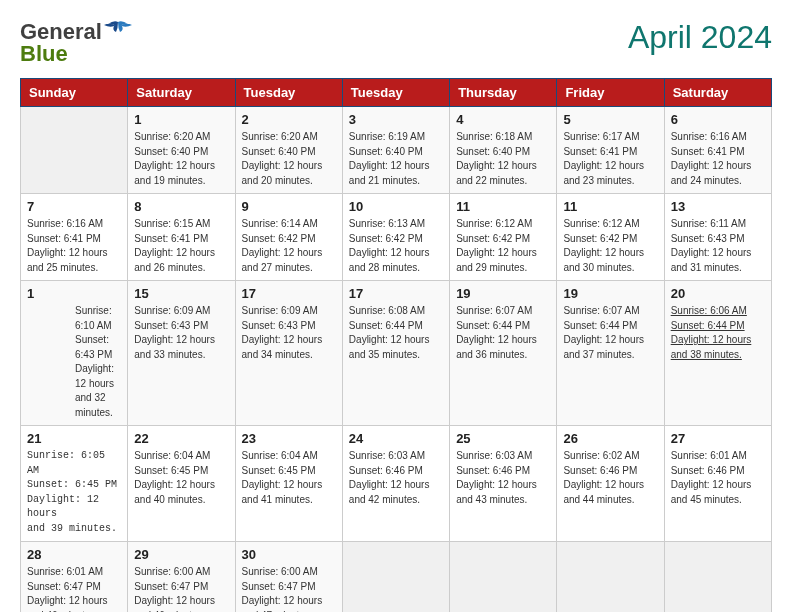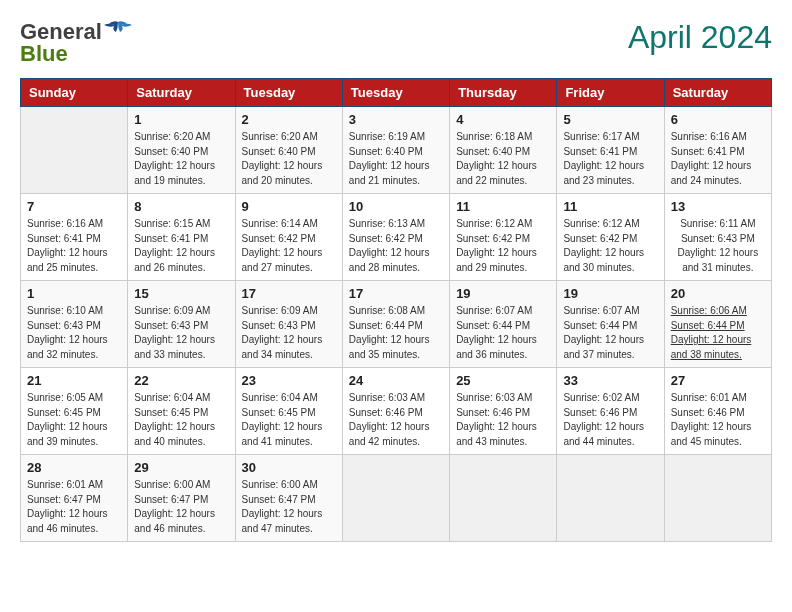--- a/index.html
+++ b/index.html
@@ -200,30 +200,30 @@
         </td>
         <td>
           <span class="day-number">11</span>
           <div class="day-info" style="white-space: pre-line;">Sunrise: 6:12 AM
 Sunset: 6:42 PM
 Daylight: 12 hours
 and 30 minutes.</div>
         </td>
         <td>
           <span class="day-number">13</span>
-          <div class="day-info" style="white-space: pre-line; text-align: center;">Sunrise: 6:11 AM
+          <div class="day-info" style="white-space: pre-line;">Sunrise: 6:11 AM
 Sunset: 6:43 PM
 Daylight: 12 hours
 and 31 minutes.</div>
         </td>
       </tr>
       <tr>
         <td>
           <span class="day-number">1</span>
-          <div class="day-info" style="white-space: pre-line;">Sunrise: 6:10 AM
+          <div class="day-info" style="white-space: pre-line; margin-left: 48px;">Sunrise: 6:10 AM
 Sunset: 6:43 PM
 Daylight: 12 hours
 and 32 minutes.</div>
         </td>
         <td>
           <span class="day-number">15</span>
           <div class="day-info" style="white-space: pre-line;">Sunrise: 6:09 AM
 Sunset: 6:43 PM
 Daylight: 12 hours
 and 33 minutes.</div>
@@ -260,21 +260,21 @@
           <span class="day-number">20</span>
           <div class="day-info" style="white-space: pre-line; text-decoration: underline;">Sunrise: 6:06 AM
 Sunset: 6:44 PM
 Daylight: 12 hours
 and 38 minutes.</div>
         </td>
       </tr>
       <tr>
         <td>
           <span class="day-number">21</span>
-          <div class="day-info" style="white-space: pre-line;">Sunrise: 6:05 AM
+          <div class="day-info" style="white-space: pre-line; font-family: Liberation Mono, monospace;">Sunrise: 6:05 AM
 Sunset: 6:45 PM
 Daylight: 12 hours
 and 39 minutes.</div>
         </td>
         <td>
           <span class="day-number">22</span>
           <div class="day-info" style="white-space: pre-line;">Sunrise: 6:04 AM
 Sunset: 6:45 PM
 Daylight: 12 hours
 and 40 minutes.</div>
@@ -294,21 +294,21 @@
 and 42 minutes.</div>
         </td>
         <td>
           <span class="day-number">25</span>
           <div class="day-info" style="white-space: pre-line;">Sunrise: 6:03 AM
 Sunset: 6:46 PM
 Daylight: 12 hours
 and 43 minutes.</div>
         </td>
         <td>
-          <span class="day-number">33</span>
+          <span class="day-number">26</span>
           <div class="day-info" style="white-space: pre-line;">Sunrise: 6:02 AM
 Sunset: 6:46 PM
 Daylight: 12 hours
 and 44 minutes.</div>
         </td>
         <td>
           <span class="day-number">27</span>
           <div class="day-info" style="white-space: pre-line;">Sunrise: 6:01 AM
 Sunset: 6:46 PM
 Daylight: 12 hours

